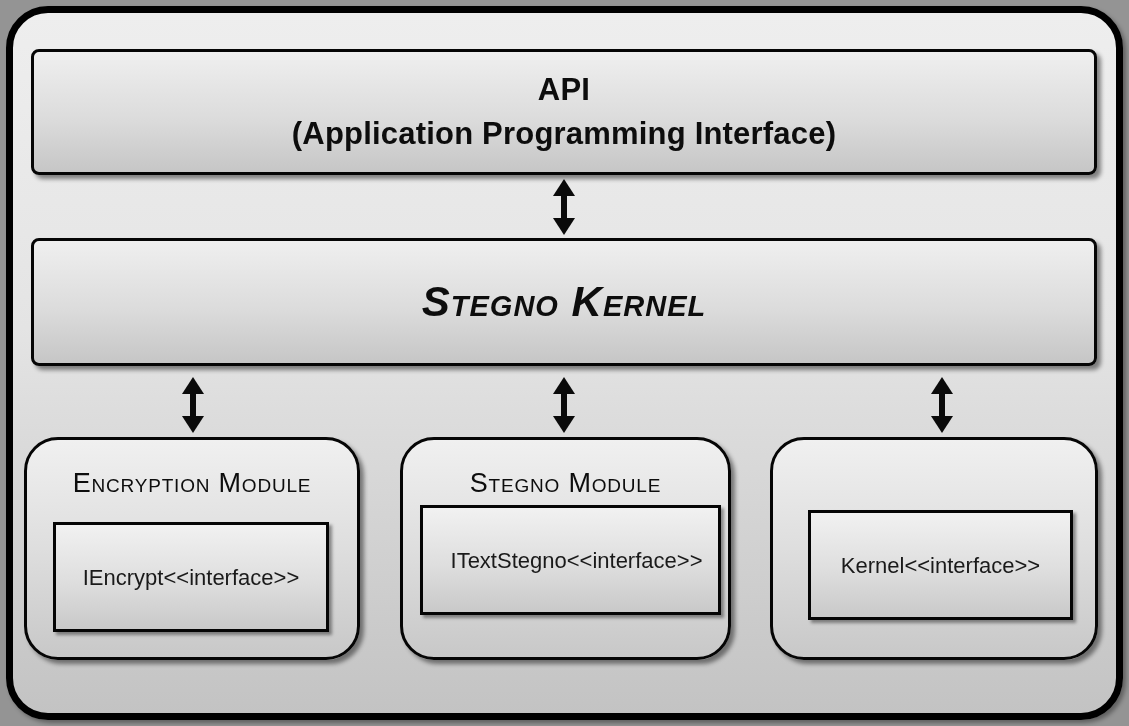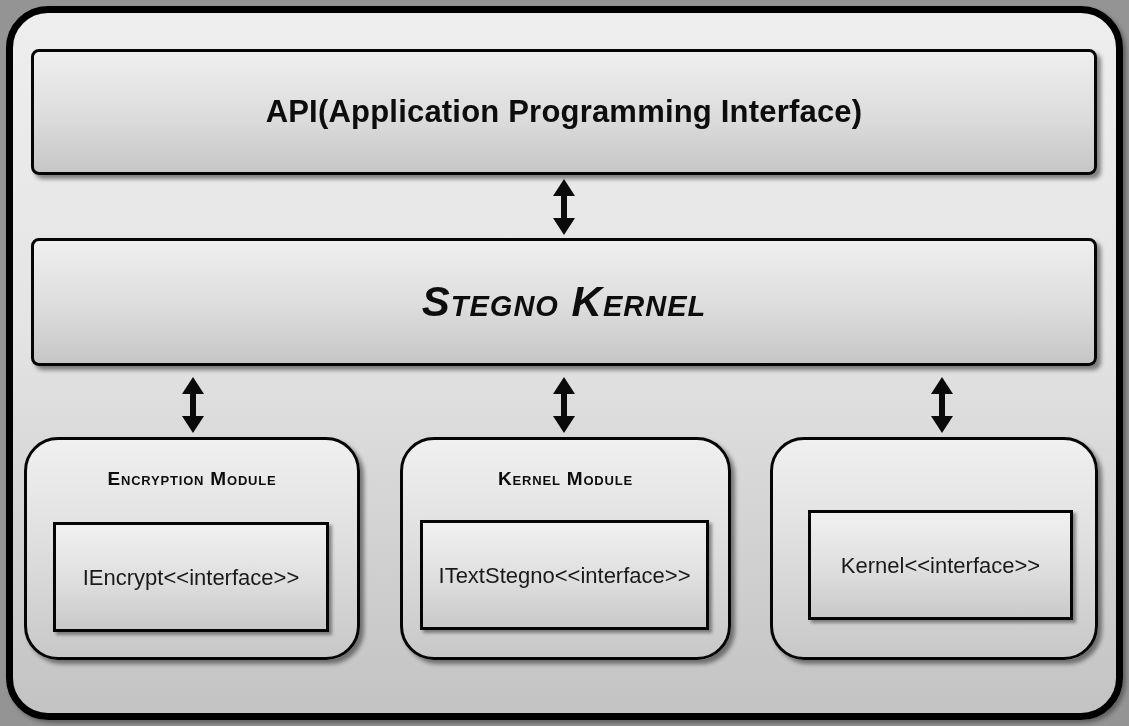--- a/index.html
+++ b/index.html
@@ -28,21 +28,21 @@
   }
   .bigbox {
     position: absolute;
     left: 31px;
     width: 1060px;
     border: 3px solid #050505;
     border-radius: 8px;
     background: linear-gradient(to bottom, #efefef 0%, #dcdcdc 55%, #c6c6c6 100%);
     box-shadow: 4px 4px 4px rgba(0,0,0,0.45);
     display: flex;
-    flex-direction: row;
+    flex-direction: column;
     align-items: center;
     justify-content: center;
     text-align: center;
   }
   .api-box { top: 49px; height: 120px; }
   .kernel-box { top: 238px; height: 122px; }
   .api-title {
     font-size: 31px;
     font-weight: bold;
     color: #0d0d0d;
@@ -80,40 +80,40 @@
   }
   .module-encryption { left: 24px;  width: 330px; }
   .module-stegno     { left: 400px; width: 325px; }
   .module-data       { left: 770px; width: 322px; }
   .module-title {
     position: absolute;
     top: 28px;
     left: 0;
     width: 100%;
     text-align: center;
-    font-size: 19px;
-    font-weight: bold;
+    font-size: 27px;
+    font-weight: normal;
     font-variant: small-caps;
     color: #0d0d0d;
     letter-spacing: 0.8px;
   }
   .module-data .module-title { top: 24px; }
   .iface-box {
     position: absolute;
     border: 3px solid #050505;
     background: linear-gradient(to bottom, #f1f1f1 0%, #dedede 55%, #c9c9c9 100%);
     box-shadow: 3px 3px 3px rgba(0,0,0,0.4);
     display: flex;
     flex-direction: row;
     align-items: center;
     justify-content: center;
     text-align: center;
   }
   .module-encryption .iface-box { left: 26px; top: 82px; width: 270px; height: 104px; }
-  .module-stegno     .iface-box { left: 17px; top: 80px; width: 283px; height: 104px; }
+  .module-stegno     .iface-box { left: 17px; top: 65px; width: 283px; height: 104px; padding-left: 12px; }
   .module-data       .iface-box { left: 35px; top: 70px; width: 259px; height: 104px; }
   .iface-name, .iface-stereotype {
     font-size: 22px;
     color: #1a1a1a;
     line-height: 35px;
     font-weight: 400;
   }
 </style>
 </head>
 <body>
@@ -154,21 +154,21 @@
 
   <div class="module module-encryption">
     <div class="module-title">Encryption Module</div>
     <div class="iface-box">
       <div class="iface-name">IEncrypt</div>
       <div class="iface-stereotype">&lt;&lt;interface&gt;&gt;</div>
     </div>
   </div>
 
   <div class="module module-stegno">
-    <div class="module-title">Kernel Module</div>
+    <div class="module-title">Stegno Module</div>
     <div class="iface-box">
       <div class="iface-name">ITextStegno</div>
       <div class="iface-stereotype">&lt;&lt;interface&gt;&gt;</div>
     </div>
   </div>
 
   <div class="module module-data">
     <div class="iface-box">
       <div class="iface-name">Kernel</div>
       <div class="iface-stereotype">&lt;&lt;interface&gt;&gt;</div>

